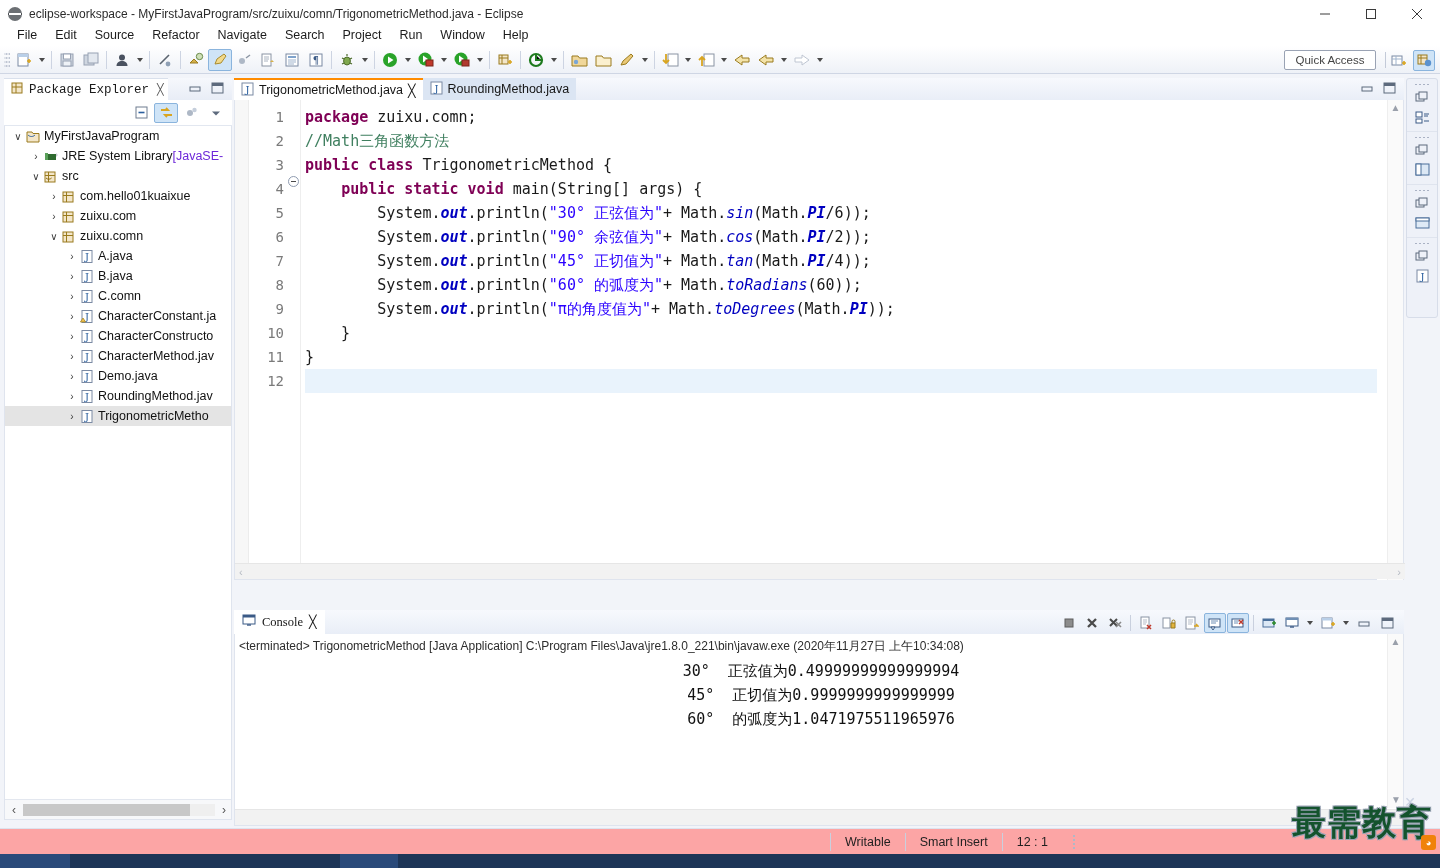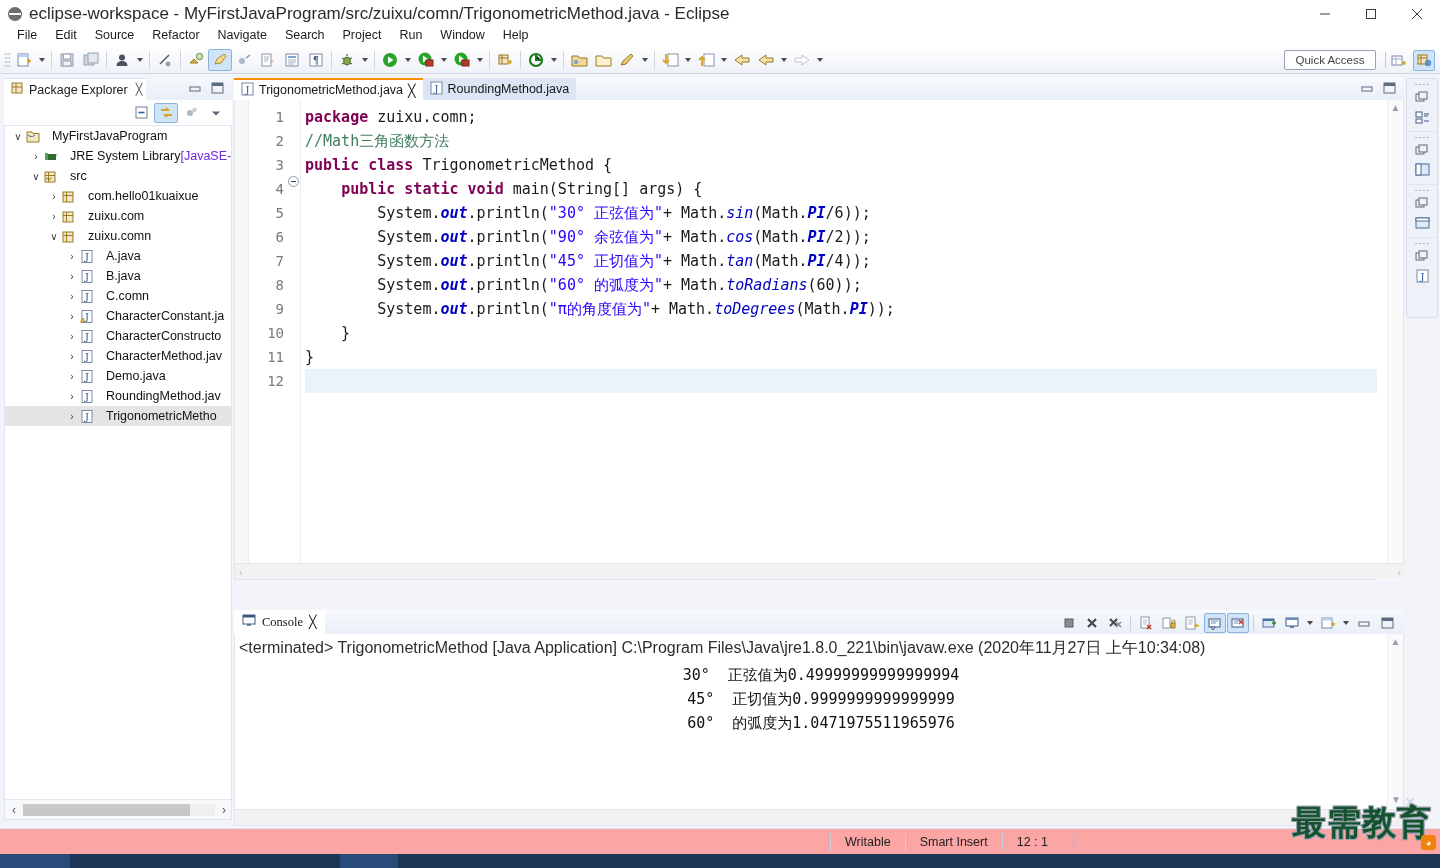--- a/index.html
+++ b/index.html
@@ -21,21 +21,21 @@
   }
   .title-icon {
     width:14px; height:14px; margin-left:8px; margin-right:7px;
     border-radius:50%;
     background: linear-gradient(#6b6f73 0 40%, #3b3f43 40% 55%, #6b6f73 55% 100%);
     position:relative; flex:0 0 auto;
   }
   .title-icon:after{
     content:""; position:absolute; left:1px; right:1px; top:6px; height:1.5px; background:#fff;
   }
-  .title-text { font-size:17px; color:#2b2b2b; white-space:nowrap; }
+  .title-text { font-size:12px; color:#2b2b2b; white-space:nowrap; }
   .win-ctrls { position:absolute; right:0; top:0; height:28px; display:flex; }
   .win-btn {
     width:46px; height:28px; display:flex; align-items:center; justify-content:center;
     color:#3a3a3a;
   }
   .win-btn svg { display:block; }
 
   
   .menubar {
     position:absolute; left:0; top:24px; width:1440px; height:22px;
@@ -71,39 +71,39 @@
   .persp-btn.a{ right:30px; }
   .persp-btn.b{ right:5px; background:#cfe4f7; border:1px solid #8ab4dd; border-radius:2px; }
 
   
   .pkg-panel { position:absolute; left:4px; top:78px; width:228px; height:748px; }
   .pkg-tabrow { height:22px; display:flex; align-items:center; position:relative;
      background:linear-gradient(#f6f8fc,#e8edf6); }
   .pkg-tab {
     display:flex; align-items:center; height:22px; padding:0 4px 0 6px; gap:5px;
     background:#ffffff; border-top:1px solid #d9e0ec;
-    font-size:12.5px; color:#1a1a1a;
+    font-size:12.5px; color:#1a1a1a;font-family:Liberation Mono, monospace;
   }
   .pkg-tab .closex { font-size:11px; color:#555; margin-left:3px; }
   .panel-min { position:absolute; right:30px; top:4px; }
   .panel-max { position:absolute; right:8px; top:3px; }
   .pkg-toolrow {
     height:26px; background:#ffffff; border-bottom:1px solid #e2e7f0;
     display:flex; align-items:center; justify-content:flex-end; padding-right:4px; gap:1px;
   }
   .pkg-tool { width:24px;height:20px;display:flex;align-items:center;justify-content:center;}
   .pkg-tool.sel{ background:#cfe4f7;border:1px solid #8ab4dd;border-radius:2px;}
   .tree {
     background:#ffffff; height:694px; position:relative; overflow:hidden;
     border:1px solid #dfe4ee; border-top:none;
   }
   .trow { display:flex; align-items:center; height:20px; font-size:12.5px; white-space:nowrap; color:#111; }
   .trow.sel { background:#e4e4e4; }
   .twist { width:14px; text-align:center; color:#3b3b3b; font-size:10px; flex:0 0 auto;}
-  .tlabel { margin-left:11px; }
+  .tlabel { margin-left:3px; }
   .ticon { width:16px; height:16px; flex:0 0 auto; display:flex; align-items:center; justify-content:center;}
   .dim { color:#6d28d9; }
   .hscroll {
     position:absolute; left:0; bottom:0; width:228px; height:20px;
     background:#f7f8fa; border-top:1px solid #e3e7ef;
     display:flex; align-items:center;
   }
   .hs-arrow { width:18px; text-align:center; color:#555; font-size:12px;}
   .hs-track { flex:1; height:12px; background:#efefef; position:relative; }
   .hs-thumb { position:absolute; left:0; top:0; height:12px; width:167px; background:#c8c8c8; }
@@ -148,21 +148,21 @@
   .console { position:absolute; left:234px; top:610px; width:1170px; height:216px; }
   .con-tabrow { height:24px; background:linear-gradient(#f7f9fd,#e9eef7); position:relative; display:flex; align-items:center;font-family:Liberation Serif, serif;}
   .con-tab { height:24px; display:flex; align-items:center; gap:6px; padding:0 8px; background:#ffffff;
              font-size:12.5px; color:#151515; }
   .con-tools { position:absolute; right:6px; top:2px; display:flex; align-items:center; gap:1px; }
   .ct-btn { width:22px; height:20px; display:flex; align-items:center; justify-content:center; }
   .ct-btn.sel { background:#cfe4f7; border:1px solid #8ab4dd; border-radius:2px; }
   .ct-sep { width:1px; height:16px; background:#c9d0de; margin:0 3px; }
   .con-body { position:absolute; left:0; top:24px; width:1170px; height:192px; background:#ffffff;
               border:1px solid #dfe4ee; border-top:none; }
-  .con-head { padding:4px 0 2px 4px; font-size:16px; color:#2d2d2d; white-space:nowrap; }
+  .con-head { padding:4px 0 2px 4px; font-size:12px; color:#2d2d2d; white-space:nowrap; }
   .con-out { padding:2px 0 0 4px; font-family:"DejaVu Sans Mono", monospace; font-size:15px; color:#111; }
   .con-out div { height:24px; line-height:24px; white-space:pre;text-align:center; }
   .con-vscroll { position:absolute; right:0; top:0; width:16px; height:174px; background:#fafafa; border-left:1px solid #eee;}
   .con-vscroll .up,.con-vscroll .dn{height:16px;text-align:center;color:#9aa0ab;font-size:10px;line-height:16px;}
   .con-vscroll .dn{position:absolute;bottom:0;width:16px;}
   .con-hscroll { position:absolute; left:0; bottom:0; width:1168px; height:16px; background:#f2f2f2; border-top:1px solid #e6e6e6;}
 
   
   .fastbar { position:absolute; right:2px; top:78px; width:32px; height:240px;
              background:#eef1f8; border:1px solid #d7dde9; border-radius:3px;

